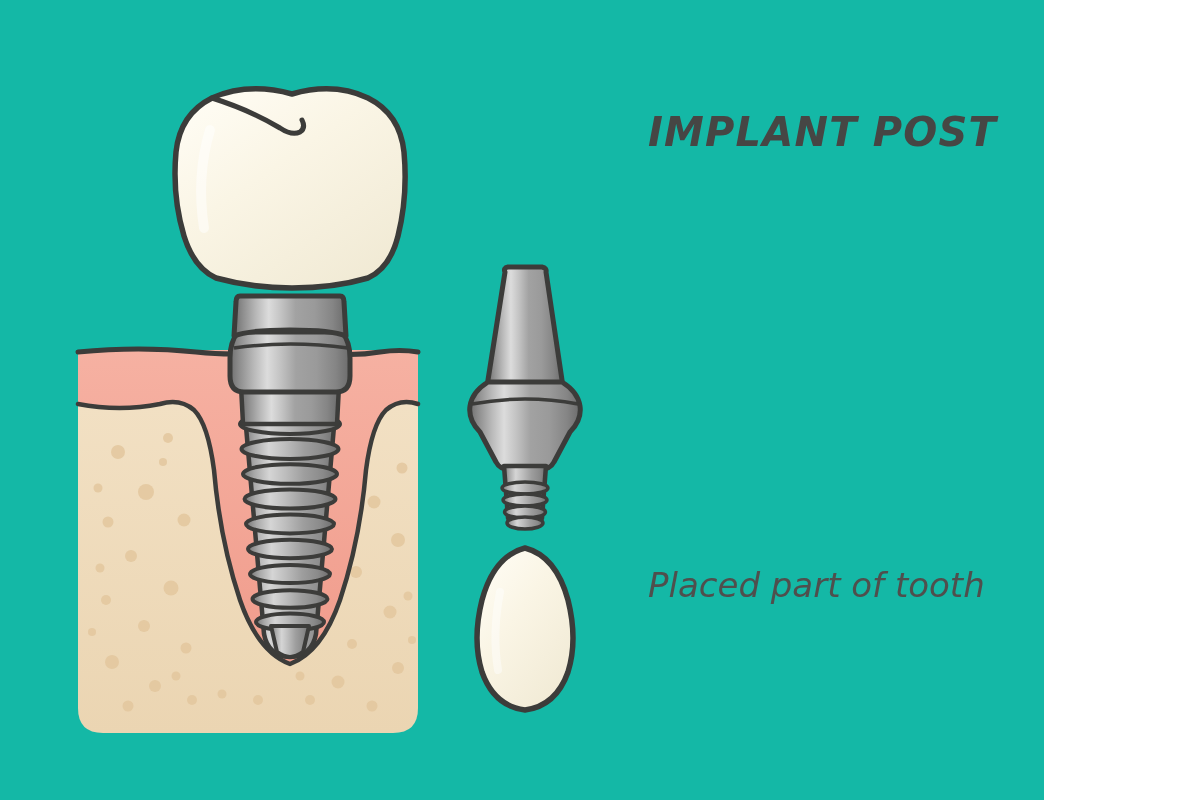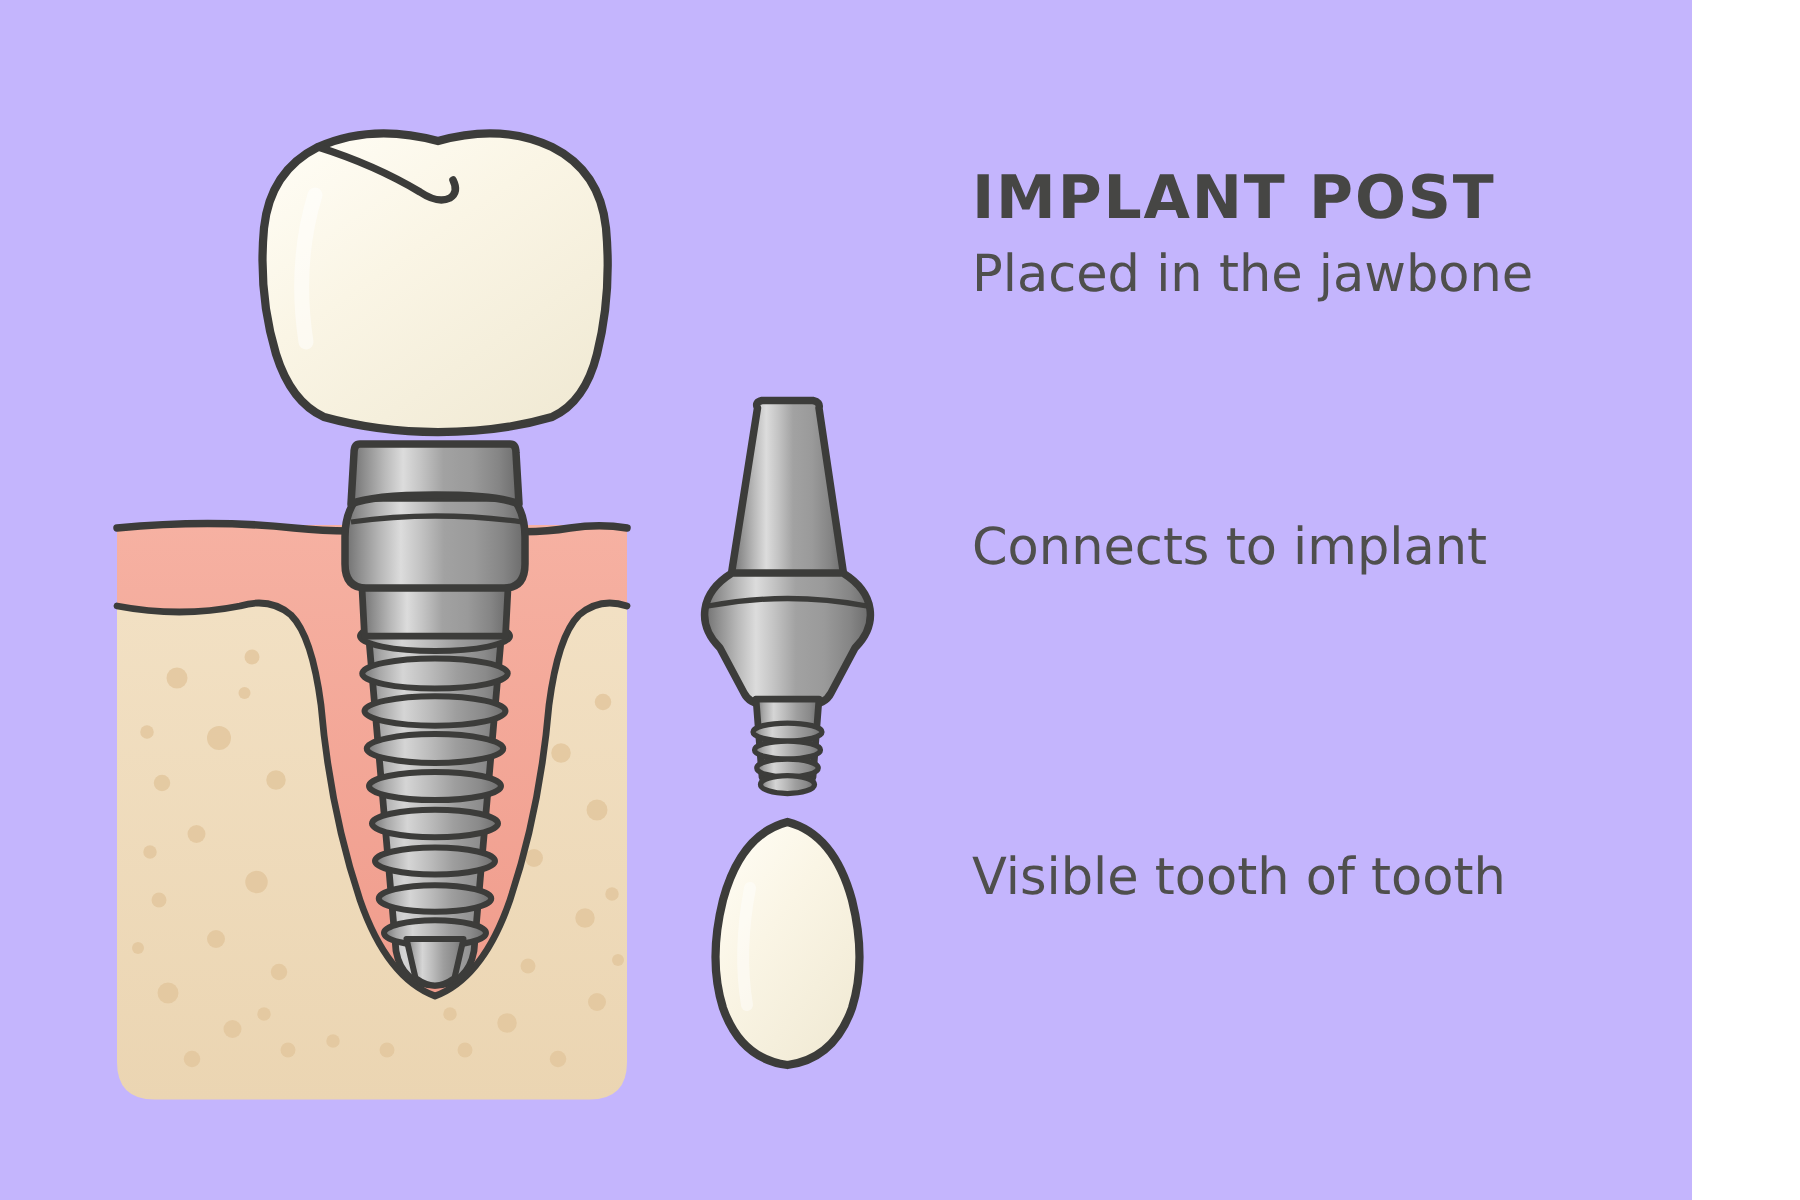--- a/index.html
+++ b/index.html
@@ -7,23 +7,24 @@
     padding: 0;
   }
   body {
     width: 1200px;
     height: 800px;
     overflow: hidden;
     font-family: "DejaVu Sans", "Liberation Sans", sans-serif;
   }
   #infographic {
     position: relative;
-    width: 1128px;
+    width: 1044px;
     height: 800px;
-    background: #c4b5fd;
+    background: #14b8a6;
+    font-style: italic;
   }
   #diagram-svg {
     position: absolute;
     left: 0;
     top: 0;
     width: 1200px;
     height: 800px;
   }
   .legend {
     position: absolute;
@@ -243,25 +244,23 @@
                Q578,640 568,600
                Q556,556 525,548 Z" fill="url(#enamelGrad)" stroke="#3C3C3A" stroke-width="5.5" stroke-linejoin="round"></path>
       <path d="M500,592 Q492,634 498,670" fill="none" stroke="#FFFFFF" stroke-width="8" stroke-linecap="round" opacity="0.45"></path>
     </g>
   </svg>
 
   <div class="legend">
 
     <div class="legend-item" id="legend-implant">
       <p class="legend-title">IMPLANT POST</p>
-      <p class="legend-desc">Placed in the jawbone</p>
     </div>
 
     <div class="legend-item" id="legend-abutment">
-      <p class="legend-desc">Connects to implant</p>
     </div>
 
     <div class="legend-item" id="legend-crown">
-      <p class="legend-desc">Visible tooth of tooth</p>
+      <p class="legend-desc">Placed part of tooth</p>
     </div>
 
   </div>
 </div>
 
 </body></html>

